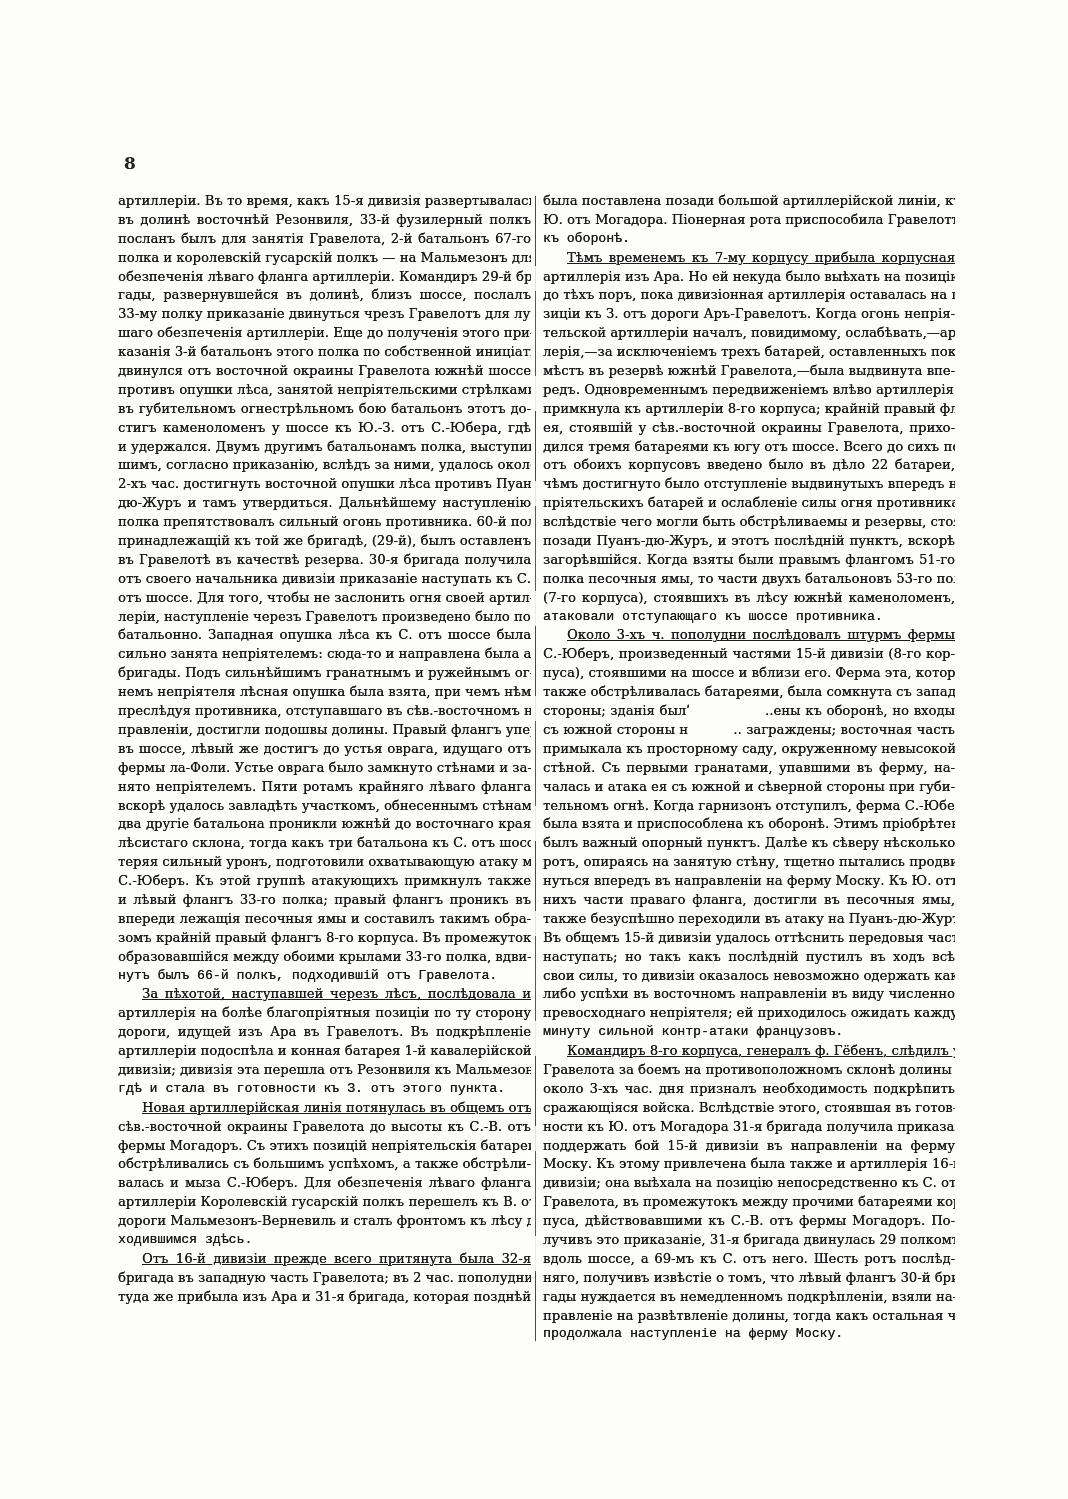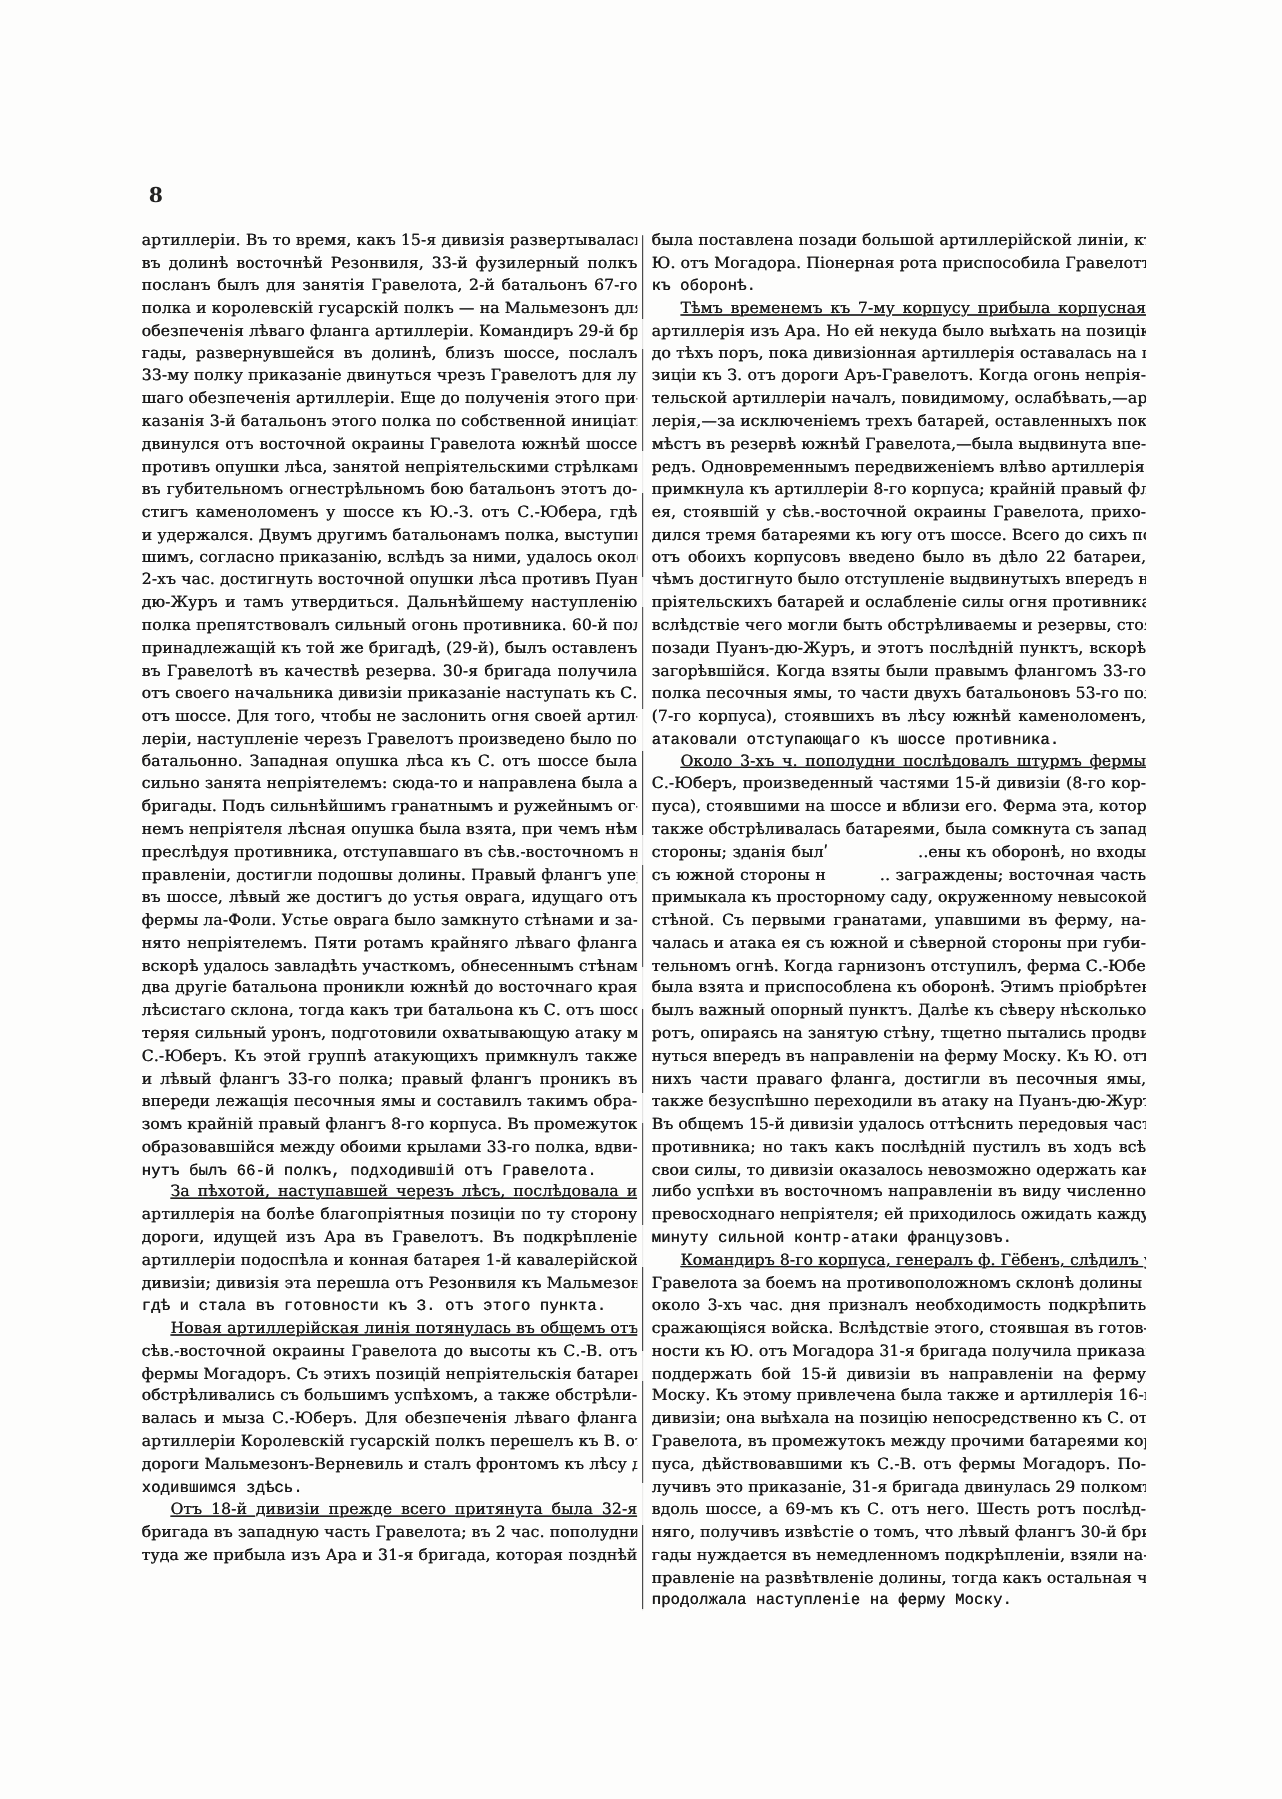--- a/index.html
+++ b/index.html
@@ -115,21 +115,21 @@
       <div class="line">дивизіи; дивизія эта перешла отъ Резонвиля къ Мальмезону,</div>
       <div class="line pend">гдѣ и стала въ готовности къ З. отъ этого пункта.</div>
       <div class="line indent">Новая артиллерійская линія потянулась въ общемъ отъ</div>
       <div class="line">сѣв.-восточной окраины Гравелота до высоты къ С.-В. отъ</div>
       <div class="line">фермы Могадоръ. Съ этихъ позицій непріятельскія батареи</div>
       <div class="line">обстрѣливались съ большимъ успѣхомъ, а также обстрѣли-</div>
       <div class="line">валась и мыза С.-Юберъ. Для обезпеченія лѣваго фланга</div>
       <div class="line">артиллеріи Королевскій гусарскій полкъ перешелъ къ В. отъ</div>
       <div class="line">дороги Мальмезонъ-Верневиль и сталъ фронтомъ къ лѣсу де-</div>
       <div class="line pend">ходившимся здѣсь.</div>
-      <div class="line indent">Отъ 18-й дивизіи прежде всего притянута была 32-я</div>
+      <div class="line indent">Отъ 16-й дивизіи прежде всего притянута была 32-я</div>
       <div class="line">бригада въ западную часть Гравелота; въ 2 час. пополудни</div>
       <div class="line">туда же прибыла изъ Ара и 31-я бригада, которая позднѣй</div>
     </div>
 
   <div class="divider"></div>
 
   <div class="column right" id="col-right">
       <div class="line">была поставлена позади большой артиллерійской линіи, къ</div>
       <div class="line">Ю. отъ Могадора. Піонерная рота приспособила Гравелотъ</div>
       <div class="line pend">къ оборонѣ.</div>
@@ -142,42 +142,42 @@
       <div class="line">мѣстъ въ резервѣ южнѣй Гравелота,—была выдвинута впе-</div>
       <div class="line">редъ. Одновременнымъ передвиженіемъ влѣво артиллерія эта</div>
       <div class="line">примкнула къ артиллеріи 8-го корпуса; крайній правый флангъ</div>
       <div class="line">ея, стоявшій у сѣв.-восточной окраины Гравелота, прихо-</div>
       <div class="line">дился тремя батареями къ югу отъ шоссе. Всего до сихъ поръ</div>
       <div class="line">отъ обоихъ корпусовъ введено было въ дѣло 22 батареи,</div>
       <div class="line">чѣмъ достигнуто было отступленіе выдвинутыхъ впередъ не-</div>
       <div class="line">пріятельскихъ батарей и ослабленіе силы огня противника,</div>
       <div class="line">вслѣдствіе чего могли быть обстрѣливаемы и резервы, стоявшіе</div>
       <div class="line">позади Пуанъ-дю-Журъ, и этотъ послѣдній пунктъ, вскорѣ</div>
-      <div class="line">загорѣвшійся. Когда взяты были правымъ флангомъ 33-го</div>
+      <div class="line">загорѣвшійся. Когда взяты были правымъ флангомъ 51-го</div>
       <div class="line">полка песочныя ямы, то части двухъ батальоновъ 53-го полка</div>
       <div class="line">(7-го корпуса), стоявшихъ въ лѣсу южнѣй каменоломенъ,</div>
       <div class="line pend">атаковали отступающаго къ шоссе противника.</div>
       <div class="line indent">Около 3-хъ ч. пополудни послѣдовалъ штурмъ фермы</div>
       <div class="line">С.-Юберъ, произведенный частями 15-й дивизіи (8-го кор-</div>
       <div class="line">пуса), стоявшими на шоссе и вблизи его. Ферма эта, которая</div>
       <div class="line">также обстрѣливалась батареями, была сомкнута съ западной</div>
       <div class="line">стороны; зданія былʹ&nbsp;&nbsp;&nbsp;&nbsp;&nbsp;&nbsp;&nbsp;&nbsp;&nbsp;&nbsp;&nbsp;&nbsp;&nbsp;&nbsp;&nbsp;&nbsp;..ены къ оборонѣ, но входы</div>
       <div class="line">съ южной стороны н&nbsp;&nbsp;&nbsp;&nbsp;&nbsp;&nbsp;&nbsp;&nbsp;&nbsp;&nbsp;.. заграждены; восточная часть</div>
       <div class="line">примыкала къ просторному саду, окруженному невысокой</div>
       <div class="line">стѣной. Съ первыми гранатами, упавшими въ ферму, на-</div>
       <div class="line">чалась и атака ея съ южной и сѣверной стороны при губи-</div>
       <div class="line">тельномъ огнѣ. Когда гарнизонъ отступилъ, ферма С.-Юберъ</div>
       <div class="line">была взята и приспособлена къ оборонѣ. Этимъ пріобрѣтенъ</div>
       <div class="line">былъ важный опорный пунктъ. Далѣе къ сѣверу нѣсколько</div>
       <div class="line">ротъ, опираясь на занятую стѣну, тщетно пытались продви-</div>
       <div class="line">нуться впередъ въ направленіи на ферму Моску. Къ Ю. отъ</div>
       <div class="line">нихъ части праваго фланга, достигли въ песочныя ямы,</div>
       <div class="line">также безуспѣшно переходили въ атаку на Пуанъ-дю-Журъ.</div>
       <div class="line">Въ общемъ 15-й дивизіи удалось оттѣснить передовыя части</div>
-      <div class="line">противника; но такъ какъ послѣдній пустилъ въ ходъ всѣ</div>
+      <div class="line">наступать; но такъ какъ послѣдній пустилъ въ ходъ всѣ</div>
       <div class="line">свои силы, то дивизіи оказалось невозможно одержать какіе-</div>
       <div class="line">либо успѣхи въ восточномъ направленіи въ виду численно</div>
       <div class="line">превосходнаго непріятеля; ей приходилось ожидать каждую</div>
       <div class="line pend">минуту сильной контр-атаки французовъ.</div>
       <div class="line indent">Командиръ 8-го корпуса, генералъ ф. Гёбенъ, слѣдилъ у</div>
       <div class="line">Гравелота за боемъ на противоположномъ склонѣ долины и</div>
       <div class="line">около 3-хъ час. дня призналъ необходимость подкрѣпить</div>
       <div class="line">сражающіяся войска. Вслѣдствіе этого, стоявшая въ готов-</div>
       <div class="line">ности къ Ю. отъ Могадора 31-я бригада получила приказаніе</div>
       <div class="line">поддержать бой 15-й дивизіи въ направленіи на ферму</div>

